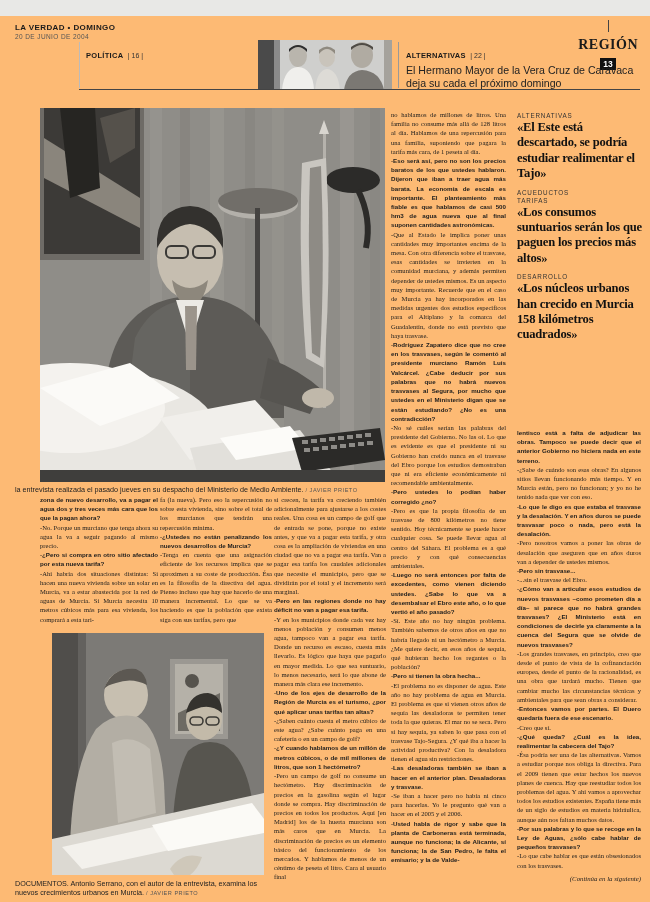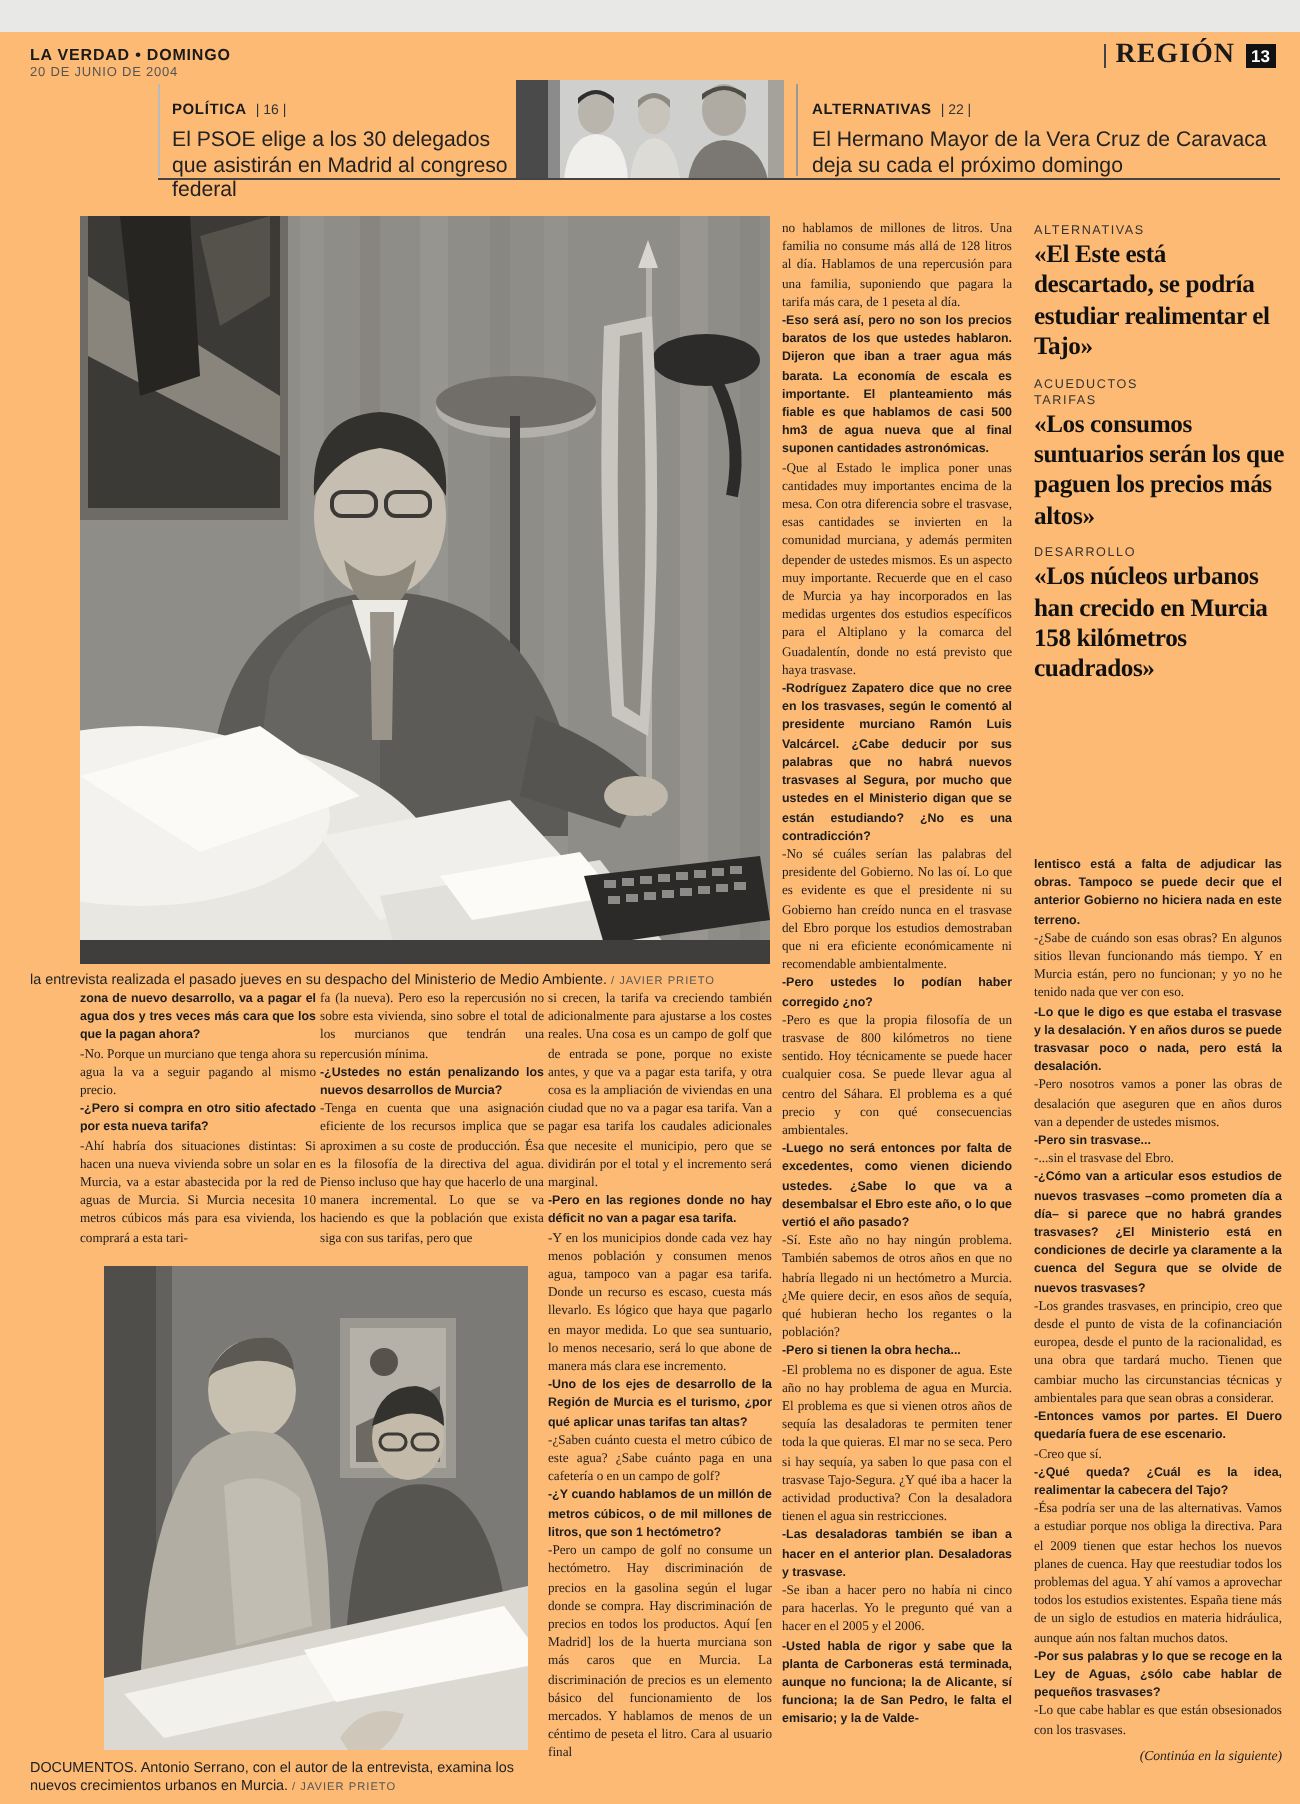--- a/index.html
+++ b/index.html
@@ -5,21 +5,21 @@
   html,body{margin:0;padding:0;background:#e8e8e6;}
   .page{position:relative;width:650px;height:902px;background:#fdba74;color:#1a1a1a;
         font-family:"Liberation Serif",serif;overflow:hidden;margin:16px auto;}
   .abs{position:absolute;}
 
   
   .mast-left1{left:15px;top:7px;font-family:"Liberation Sans",sans-serif;font-weight:bold;
               font-size:8px;letter-spacing:.4px;}
   .mast-left2{left:15px;top:17px;font-family:"Liberation Sans",sans-serif;font-size:6.5px;
               color:#555;letter-spacing:.4px;}
-  .mast-right{right:12px;top:4px;display:flex;align-items:center;gap:5px;}
+  .mast-right{right:12px;top:4px;display:flex;align-items:center;gap:5px;flex-direction:column;}
   .mast-vrule{width:1px;height:12px;background:#444;display:inline-block;}
   .sec-name{font-family:"Liberation Serif",serif;font-weight:bold;font-size:14px;letter-spacing:.5px;}
   .pagebox{background:#111;color:#fff;font-family:"Liberation Sans",sans-serif;font-weight:bold;
            font-size:8.5px;padding:1px 3px;line-height:10px;}
 
   
   .teaser{font-family:"Liberation Sans",sans-serif;}
   .kicker{font-weight:bold;font-size:7.5px;letter-spacing:.3px;}
   .kickref{font-weight:normal;color:#333;font-size:7px;}
   .tease-head{font-size:10.6px;line-height:12.5px;color:#222;margin-top:2px;}
@@ -72,21 +72,20 @@
     <span class="sec-name">REGIÓN</span>
     <span class="pagebox">13</span>
   </div>
 
   <div class="abs l-vrule"></div>
   <div class="abs teaser" style="left:86px;top:28px;width:168px;">
     <div>
       <span class="kicker">POLÍTICA</span>
       <span class="kickref">| 16 |</span>
     </div>
-    <div class="tease-head">El PSOE elige a los 30 delegados que asistirán en Madrid al congreso federal</div>
   </div>
 
   <svg class="abs teaser-photo" viewBox="0 0 134 50">
     <rect x="0" y="0" width="134" height="50" fill="#cfcfcd"></rect>
     <rect x="0" y="0" width="16" height="50" fill="#4a4a4a"></rect>
     <rect x="16" y="0" width="6" height="50" fill="#8b8b8b"></rect>
     <ellipse cx="40" cy="16" rx="9" ry="11" fill="#b9b5ad"></ellipse>
     <path d="M31,12 Q40,2 49,12 L49,9 Q40,1 31,9 Z" fill="#2e2e2e"></path>
     <path d="M24,50 Q26,28 40,27 Q55,28 56,50 Z" fill="#f0efec"></path>
     <ellipse cx="69" cy="17" rx="8" ry="10" fill="#c9c4bb"></ellipse>

